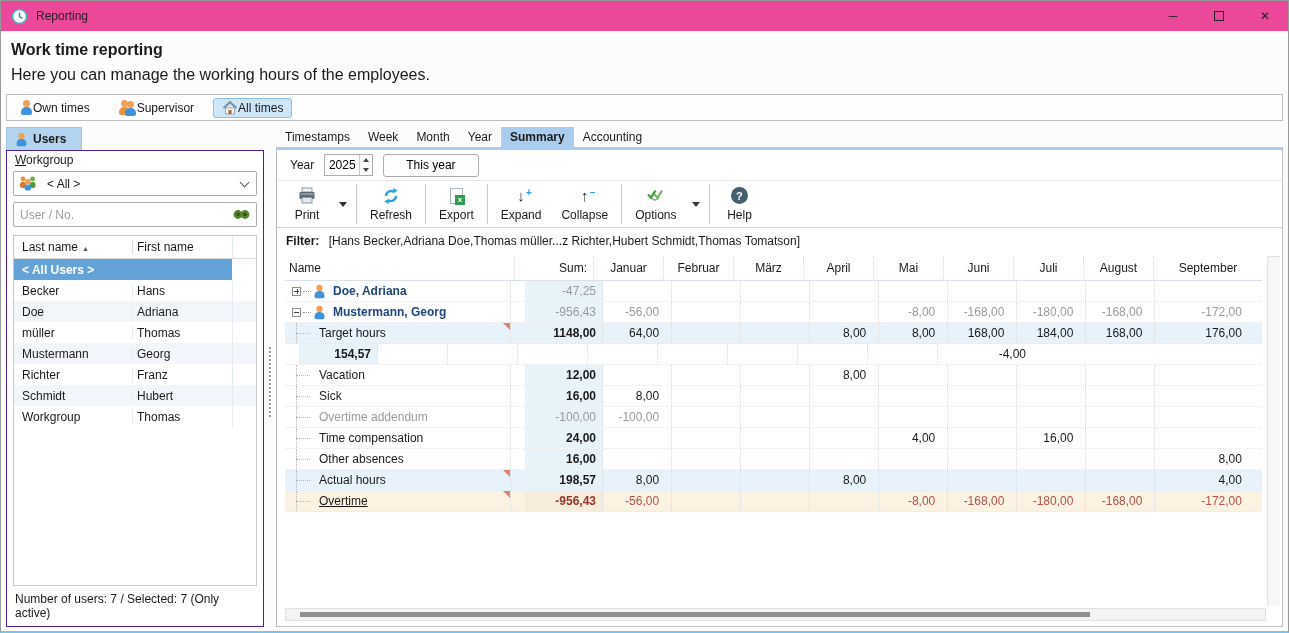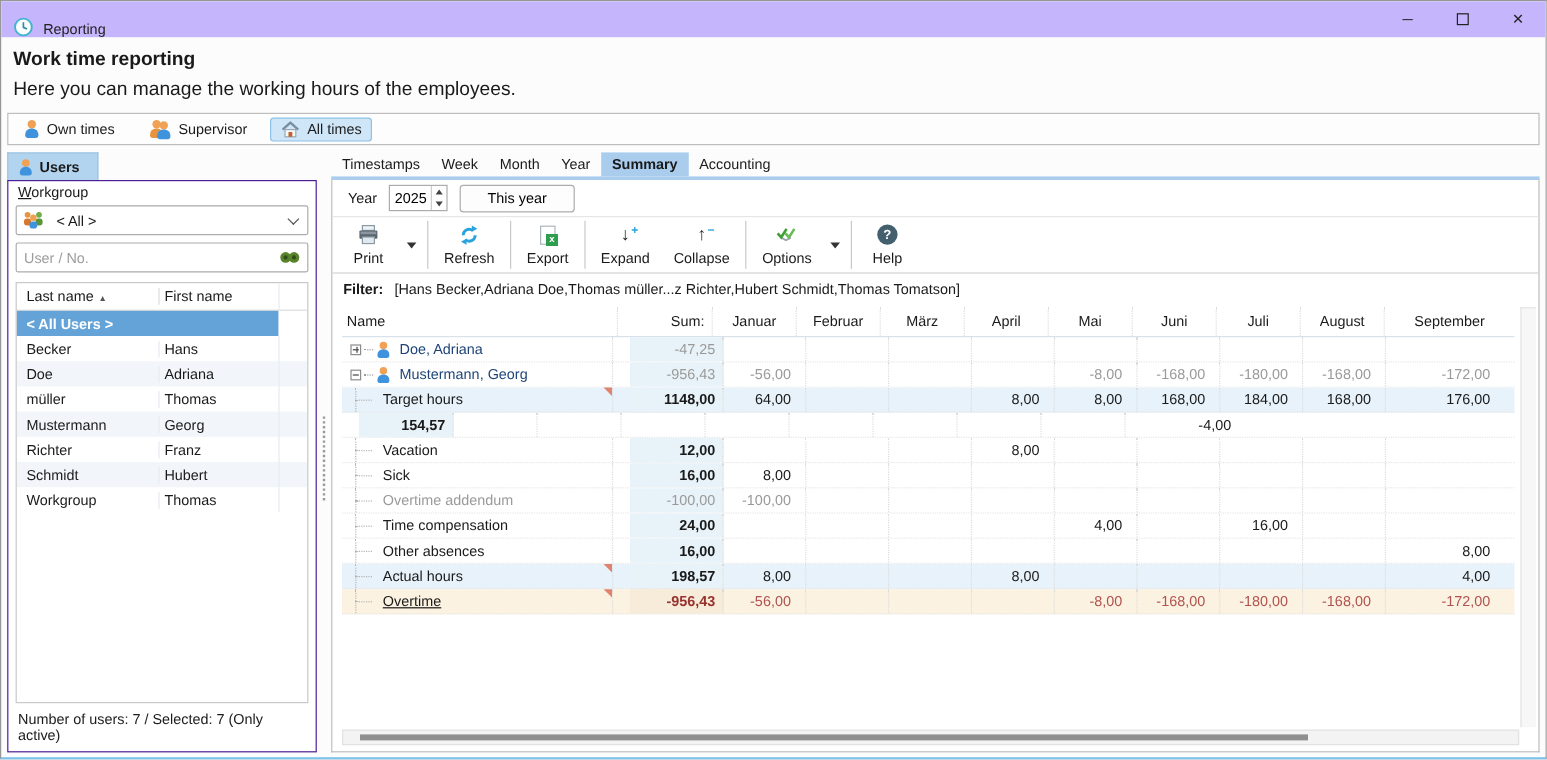--- a/index.html
+++ b/index.html
@@ -2,36 +2,36 @@
 <html><head>
 <meta charset="utf-8">
 <style>
   * { box-sizing: border-box; margin: 0; padding: 0; }
   html,body { background:#d8d8d8; }
   body { font-family:"Liberation Sans", sans-serif; font-size:12px; color:#1a1a1a; }
   .window { width:1289px; height:633px; background:#fcfcfc; border:1px solid #979797;
             border-bottom:2px solid #7cc2ea; display:flex; flex-direction:column; overflow:hidden; }
 
   
-  .titlebar { height:30px; background:#c4b5fd; display:flex; align-items:flex-end; padding-left:10px; flex:0 0 auto; }
+  .titlebar { height:30px; background:#ec4899; display:flex; align-items:center; padding-left:10px; flex:0 0 auto; }
   .app-icon { width:17px; height:17px; margin-right:8px; }
   .title-text { font-size:12px; color:#222; }
   .win-controls { margin-left:auto; display:flex; height:100%; }
   .win-btn { width:46px; display:flex; align-items:center; justify-content:center; color:#222; font-size:12px; }
   .maxi { width:10px; height:10px; border:1px solid #222; display:inline-block; }
 
   
   .page-header { padding:10px 10px 2px 10px; flex:0 0 auto; }
   .page-title { font-size:16px; font-weight:bold; }
   .page-sub { font-size:16px; margin-top:7px; }
 
   
   .mode-strip { margin:8px 5px 6px 5px; border:1px solid #bdbdbd; background:#fdfdfd;
                 height:27px; display:flex; align-items:center; padding:0 4px; gap:10px; flex:0 0 auto; }
-  .mode-btn { display:flex; align-items:center; gap:6px; padding:2px 8px; border:1px solid transparent; border-radius:3px; }
+  .mode-btn { display:flex; align-items:center; gap:0; padding:2px 8px; border:1px solid transparent; border-radius:3px; }
   .mode-btn.selected { background:#cfe6f8; border-color:#8fc0e6; }
 
   
   .person { position:relative; width:13px; height:15px; display:inline-block; flex:0 0 auto; }
   .person::before { content:""; position:absolute; left:3px; top:0; width:7px; height:7px; border-radius:50%; background:#f0a154; }
   .person::after  { content:""; position:absolute; left:1px; bottom:0; width:11px; height:8px; border-radius:5px 5px 2px 2px; background:#3f93dc; }
   .person.small { transform:scale(.9); }
   .persons2 { position:relative; width:19px; height:15px; display:inline-block; }
   .persons2 .p1 { position:absolute; left:0; top:0; }
   .persons2 .p1::after { background:#e8943f; }
@@ -113,21 +113,21 @@
   .w-sum  { width:79px; justify-content:flex-end; padding-right:6px; }
   .w-m    { width:70px; justify-content:flex-end; padding-right:12px; }
   .w-sep  { width:108px; justify-content:flex-end; padding-right:20px; border-right:none; }
   .g-head .g-cell { align-items:center; }
   .g-head .w-m, .g-head .w-sep { justify-content:center; padding-right:0; }
   .g-head .w-sum { font-weight:normal; }
   .bg-sum { background:#e8f3f9;margin-left:14px; }
   .row-highlight { background:#e7f2fa; }
   .row-overtime { background:#fcf2e1; }
   .row-overtime .bg-sum { background:#f7ecd9; }
-  .pname { font-weight:normal; color:#1f4578; }
+  .pname { font-weight:bold; color:#1f4578; }
   .expander { width:9px; height:9px; border:1px solid #8c8c8c; background:#fff; position:relative; flex:0 0 auto; margin-left:3px; }
   .expander::before, .expander.minus::before { content:""; position:absolute; left:1px; right:1px; top:50%; height:1px; background:#444; }
   .expander.plus::after { content:""; position:absolute; top:1px; bottom:1px; left:50%; width:1px; background:#444; }
   .tree-dots { width:8px; border-top:1px dotted #9a9a9a; margin:0 2px; flex:0 0 auto; }
   .sub-indent { width:30px; align-self:stretch; position:relative; flex:0 0 auto; }
   .sub-indent::before { content:""; position:absolute; left:7px; top:0; bottom:0; border-left:1px dotted #b5b5b5; }
   .sub-indent::after { content:""; position:absolute; left:7px; top:50%; width:14px; border-top:1px dotted #b5b5b5; }
   .marker::after { content:""; position:absolute; top:0; right:0; border-top:7px solid #e0826e; border-left:7px solid transparent; }
   .val-gray { color:#9a9a9a; }
   .val-bold { font-weight:bold; }

